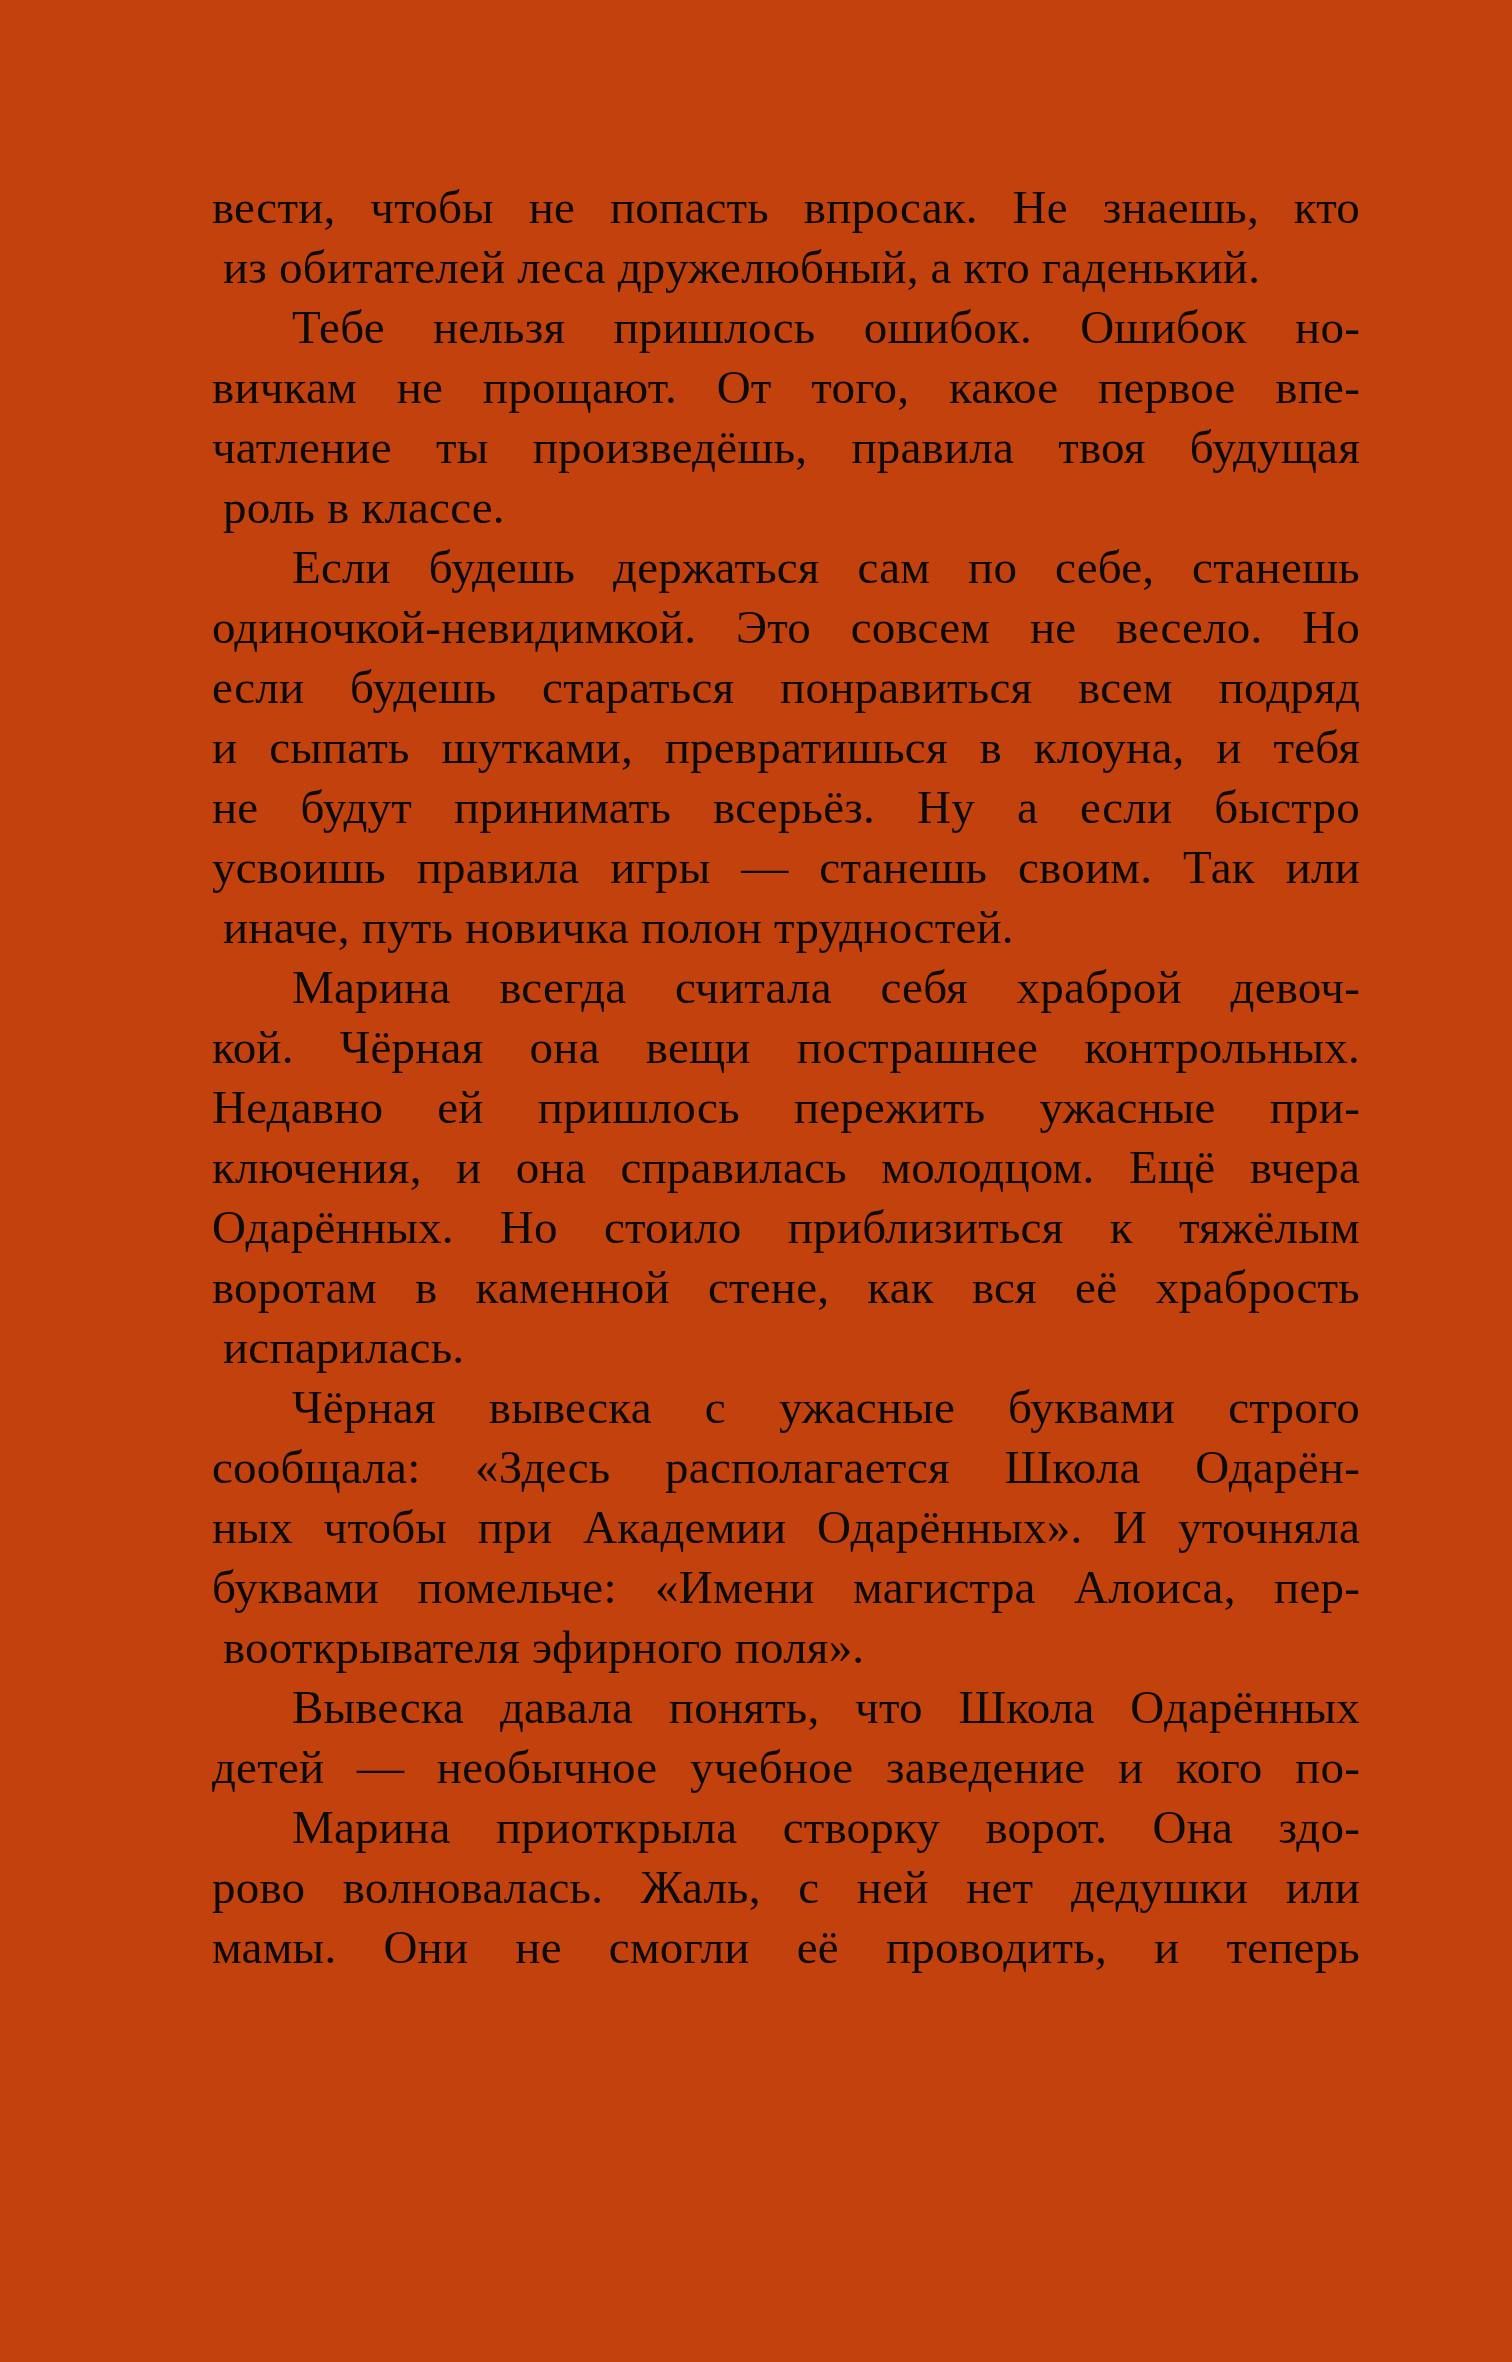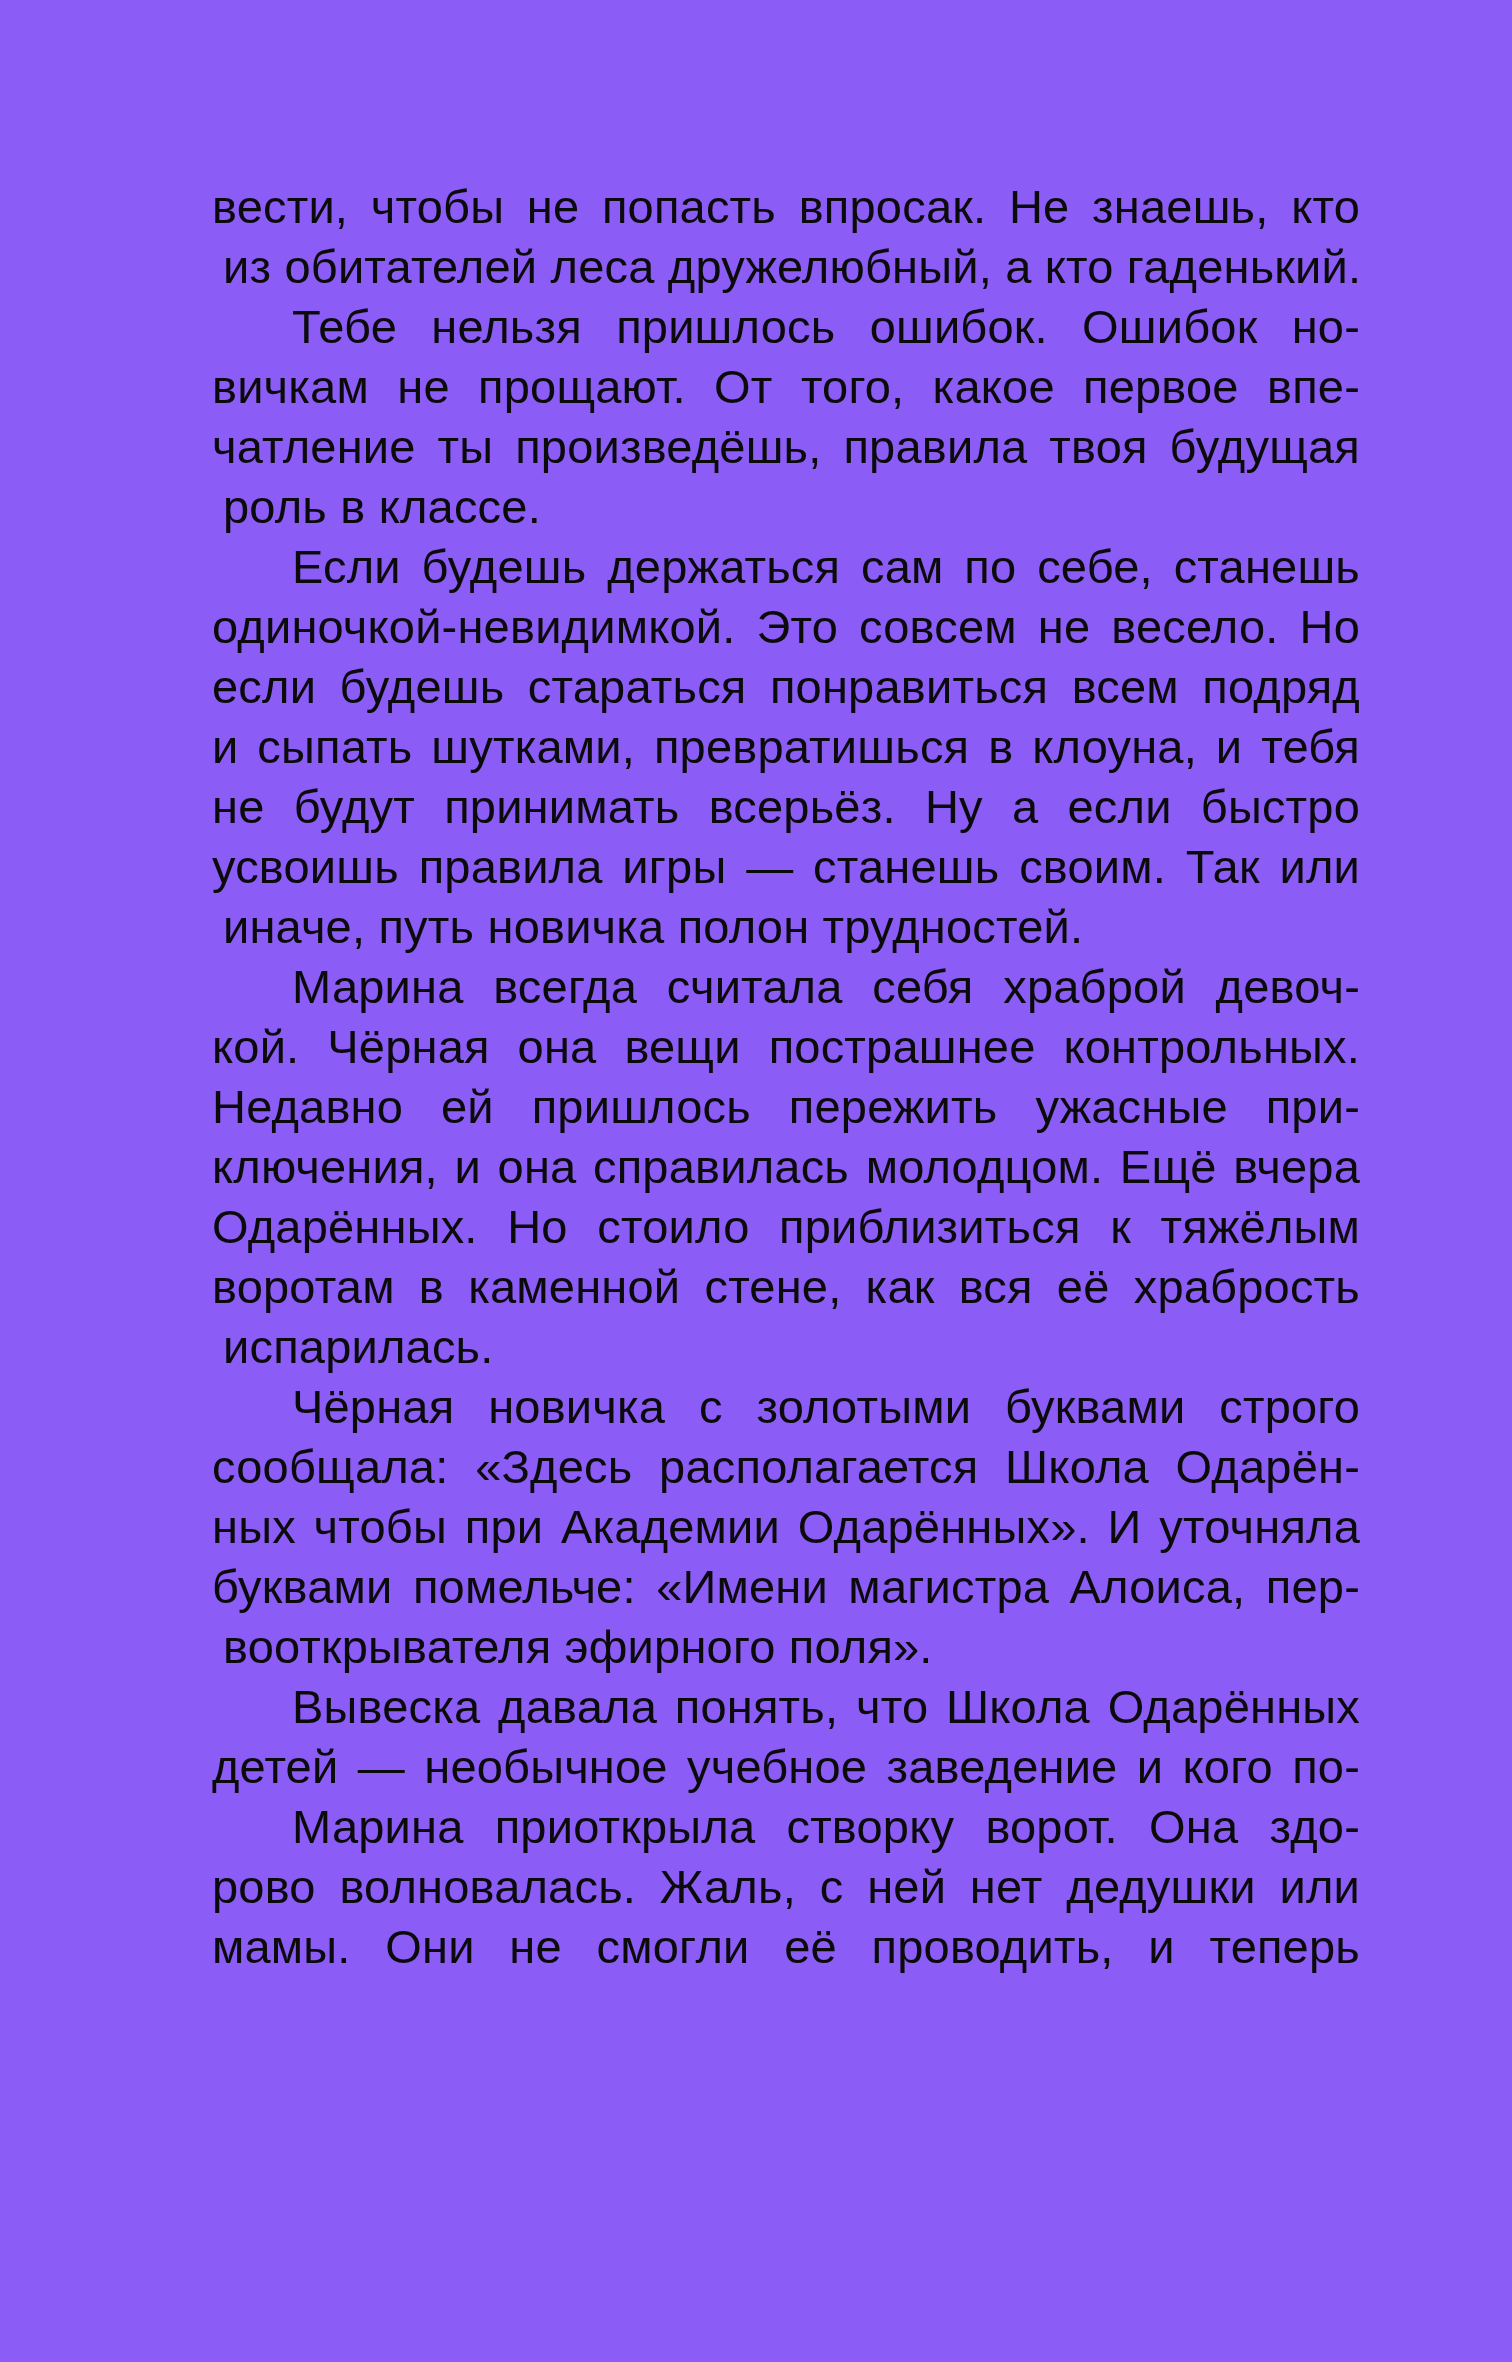--- a/index.html
+++ b/index.html
@@ -4,23 +4,23 @@
 <style>
   html, body {
     margin: 0;
     padding: 0;
     background: #ffffff;
   }
   .page {
     position: relative;
     width: 1512px;
     height: 2362px;
-    background: #8b5cf6;
+    background: #c2410c;
     overflow: hidden;
-    font-family: Liberation Sans, sans-serif;
+    font-family: Liberation Serif, serif;
   }
   .text-block {
     position: absolute;
     left: 212px;
     top: 177px;
     width: 1148px;
     font-size: 47px;
     line-height: 60px;
     color: #0b0b0b;
     font-weight: 400;
@@ -59,21 +59,21 @@
       <div class="line">не будут принимать всерьёз. Ну а если быстро</div>
       <div class="line">усвоишь правила игры — станешь своим. Так или</div>
       <div class="line para-end">иначе, путь новичка полон трудностей.</div>
       <div class="line indent">Марина всегда считала себя храброй девоч-</div>
       <div class="line">кой. Чёрная она вещи пострашнее контрольных.</div>
       <div class="line">Недавно ей пришлось пережить ужасные при-</div>
       <div class="line">ключения, и она справилась молодцом. Ещё вчера</div>
       <div class="line">Одарённых. Но стоило приблизиться к тяжёлым</div>
       <div class="line">воротам в каменной стене, как вся её храбрость</div>
       <div class="line para-end">испарилась.</div>
-      <div class="line indent">Чёрная новичка с золотыми буквами строго</div>
+      <div class="line indent">Чёрная вывеска с ужасные буквами строго</div>
       <div class="line">сообщала: «Здесь располагается Школа Одарён-</div>
       <div class="line">ных чтобы при Академии Одарённых». И уточняла</div>
       <div class="line">буквами помельче: «Имени магистра Алоиса, пер-</div>
       <div class="line para-end">вооткрывателя эфирного поля».</div>
       <div class="line indent">Вывеска давала понять, что Школа Одарённых</div>
       <div class="line">детей — необычное учебное заведение и кого по-</div>
       <div class="line indent">Марина приоткрыла створку ворот. Она здо-</div>
       <div class="line">рово волновалась. Жаль, с ней нет дедушки или</div>
       <div class="line">мамы. Они не смогли её проводить, и теперь</div>
     </div>

